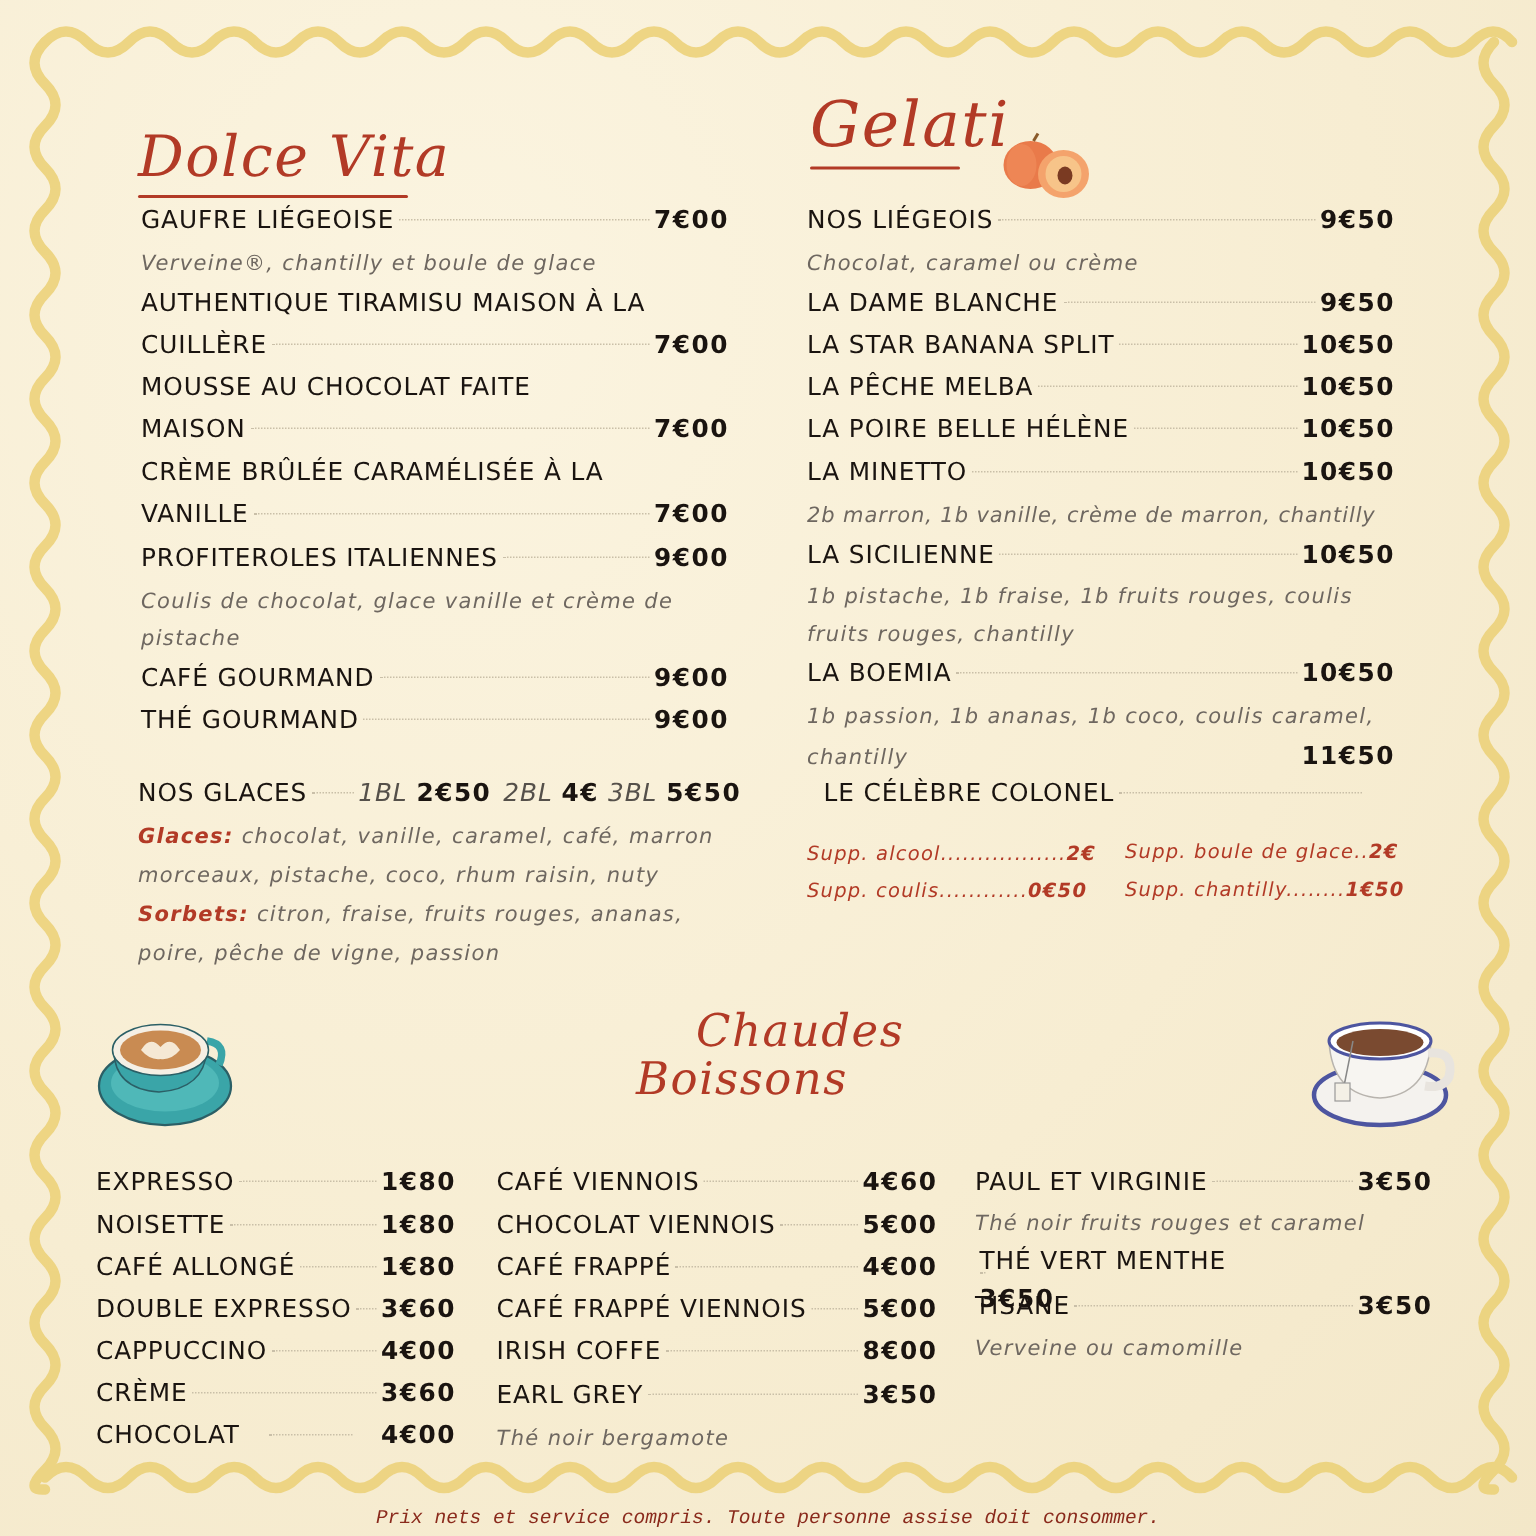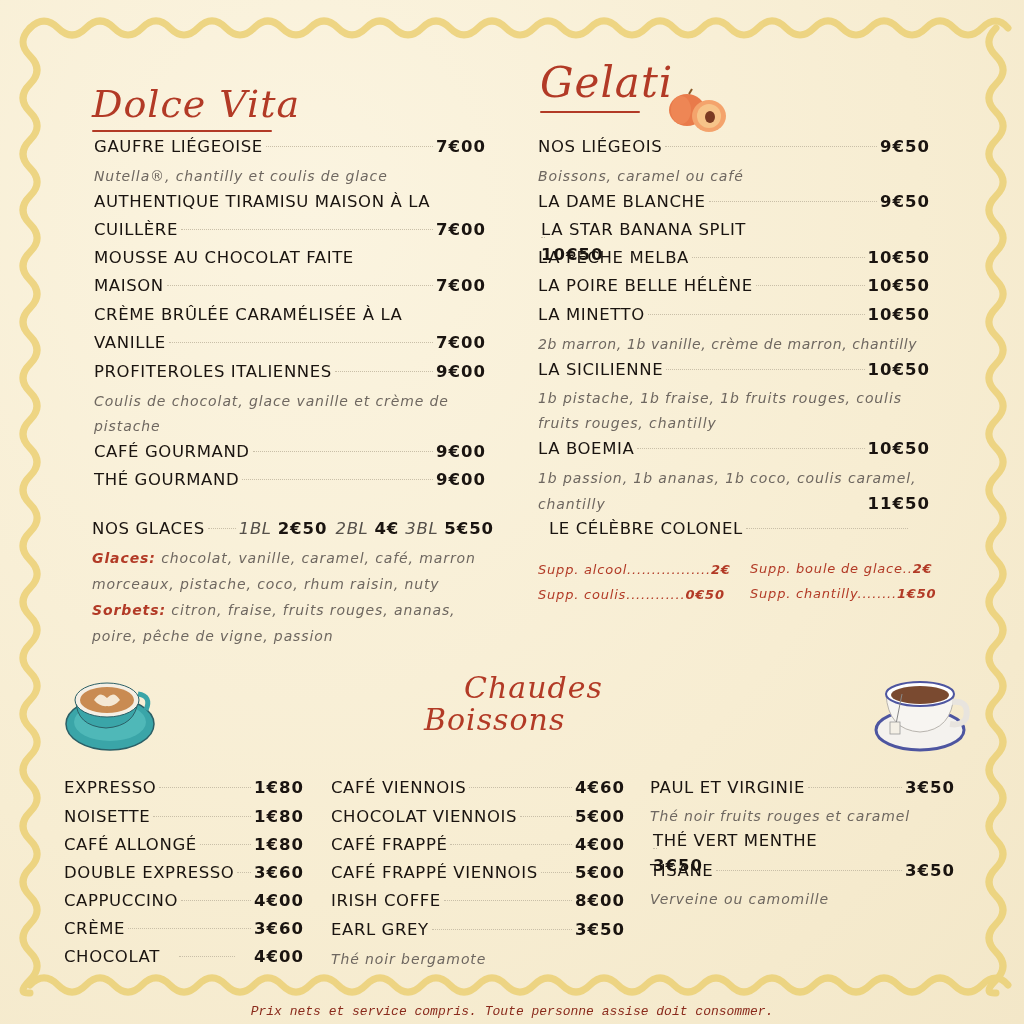--- a/index.html
+++ b/index.html
@@ -89,21 +89,21 @@
   <div class="script-title" style="left:92px;top:62px;font-size:38px;margin-top:20px;">
     <span>Dolce Vita</span>
     <span class="ul" style="width:180px;"></span>
   </div>
 
   <div class="row" style="left:94px;top:135px;width:392px;">
     <span class="name">GAUFRE LIÉGEOISE</span>
       <span class="dots"></span>
       <span class="price">7€00</span>
   </div>
-  <div class="desc" style="left:94px;top:164px;">Nutella®, chantilly et coulis de glace</div>
+  <div class="desc" style="left:94px;top:164px;">Verveine®, chantilly et boule de glace</div>
 
   <div class="row" style="left:94px;top:190px;width:392px;">
     <span class="name">AUTHENTIQUE TIRAMISU MAISON À LA</span>
   </div>
   <div class="row" style="left:94px;top:218px;width:392px;">
     <span class="name">CUILLÈRE</span>
       <span class="dots"></span>
       <span class="price">7€00</span>
   </div>
 
@@ -178,28 +178,28 @@
     <ellipse cx="44" cy="28" rx="17" ry="16" fill="#f4a36c"></ellipse>
     <ellipse cx="44" cy="28" rx="12" ry="12" fill="#f7c489"></ellipse>
     <ellipse cx="45" cy="29" rx="5" ry="6" fill="#7a3a22"></ellipse>
   </svg>
 
   <div class="row" style="left:538px;top:135px;width:392px;">
     <span class="name">NOS LIÉGEOIS</span>
       <span class="dots"></span>
       <span class="price">9€50</span>
   </div>
-  <div class="desc" style="left:538px;top:164px;">Boissons, caramel ou café</div>
+  <div class="desc" style="left:538px;top:164px;">Chocolat, caramel ou crème</div>
 
   <div class="row" style="left:538px;top:190px;width:392px;">
     <span class="name">LA DAME BLANCHE</span>
       <span class="dots"></span>
       <span class="price">9€50</span>
   </div>
-  <div class="row" style="left:538px;top:218px;width:392px;flex-direction:column;">
+  <div class="row" style="left:538px;top:218px;width:392px;">
     <span class="name">LA STAR BANANA SPLIT</span>
       <span class="dots"></span>
       <span class="price">10€50</span>
   </div>
   <div class="row" style="left:538px;top:246px;width:392px;">
     <span class="name">LA PÊCHE MELBA</span>
       <span class="dots"></span>
       <span class="price">10€50</span>
   </div>
   <div class="row" style="left:538px;top:274px;width:392px;">

